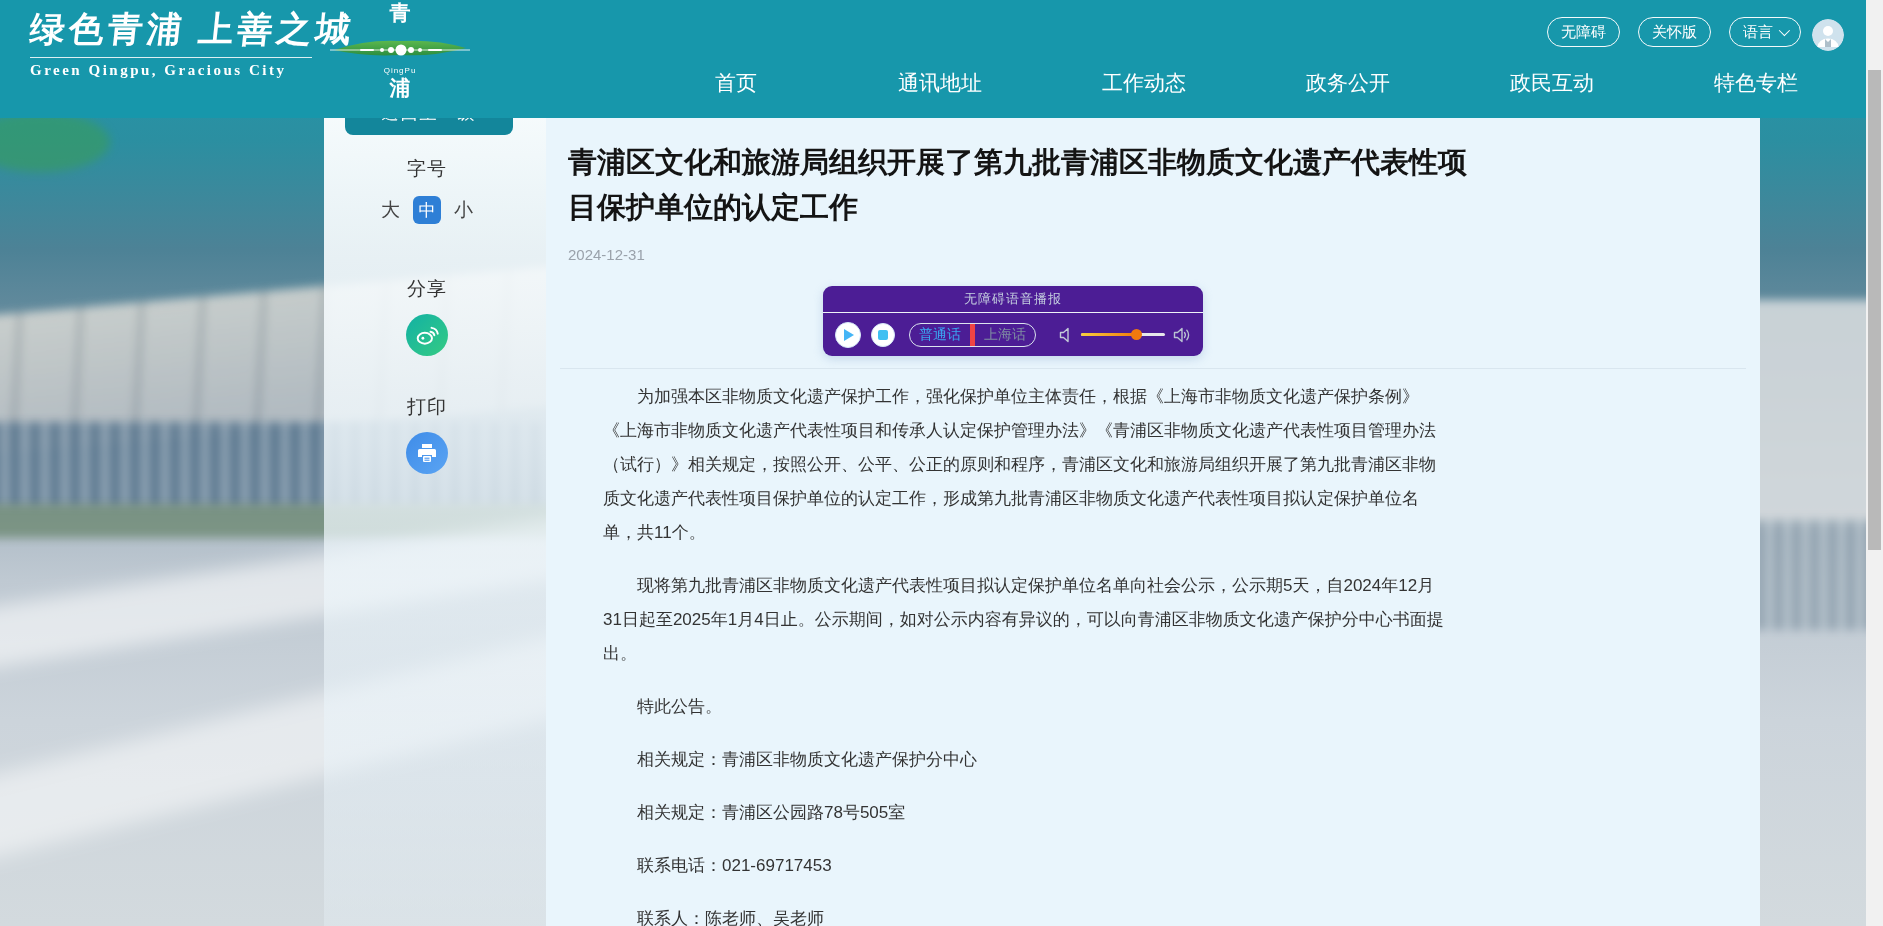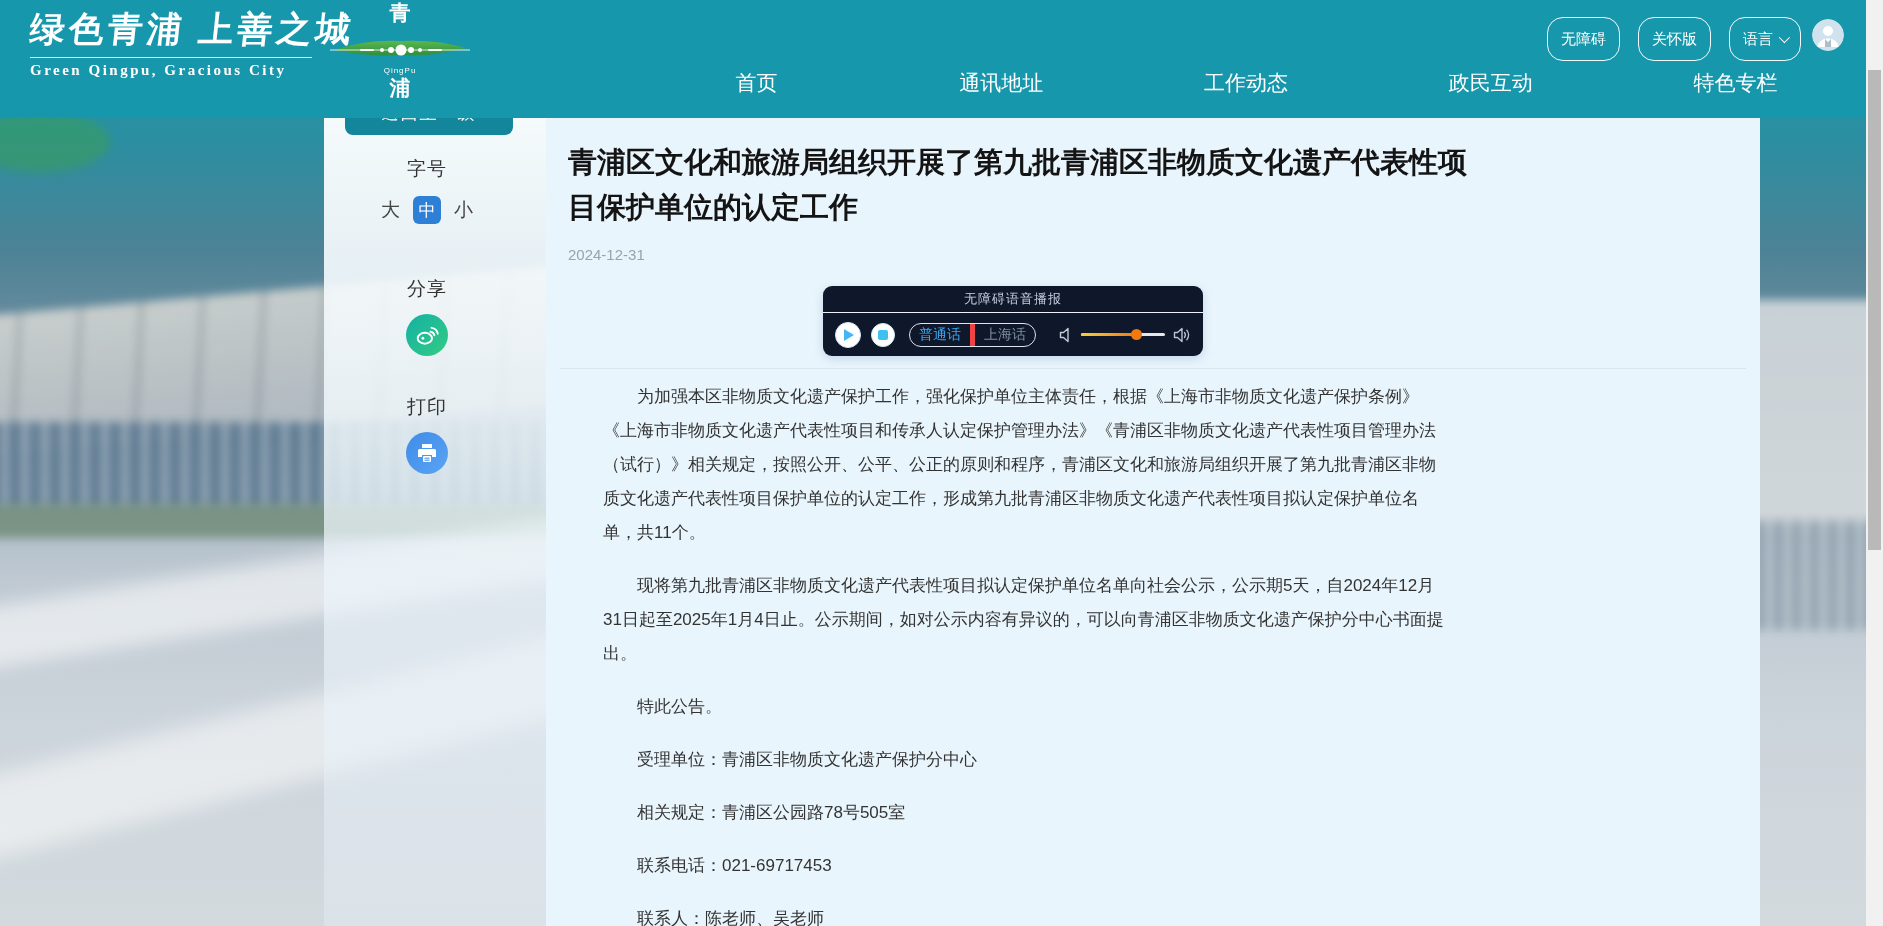--- a/index.html
+++ b/index.html
@@ -43,21 +43,21 @@
     font-weight:bold;font-size:15px;letter-spacing:2.5px;white-space:nowrap;}
   .emblem{position:absolute;left:330px;top:0;width:140px;height:118px;color:#fff;text-align:center;}
   .emblem-top{font-size:21px;font-weight:bold;line-height:26px;}
   .emblem-island{display:block;margin:10px auto 0;}
   .emblem-qingpu{font-size:8px;letter-spacing:1px;line-height:10px;margin-top:4px;}
   .emblem-bottom{font-size:21px;font-weight:bold;line-height:24px;}
   .nav{position:absolute;left:634px;top:60px;width:1224px;height:46px;display:flex;}
   .nav a{flex:1;display:flex;align-items:center;justify-content:center;
     color:#fff;font-size:21px;text-decoration:none;cursor:pointer;white-space:nowrap;}
   .pills{position:absolute;left:1547px;top:17px;display:flex;gap:18px;align-items:center;}
-  .pill{height:44px;padding:0 13px;border:1px solid rgba(255,255,255,.95);border-radius:16px;
+  .pill{height:30px;padding:0 13px;border:1px solid rgba(255,255,255,.95);border-radius:16px;
     color:#fff;font-size:15px;display:flex;align-items:center;gap:6px;background:transparent;cursor:pointer;white-space:nowrap;}
   .chev{width:7px;height:7px;border-right:1.5px solid #fff;border-bottom:1.5px solid #fff;
     transform:rotate(45deg) translateY(-2px);}
   .avatar{position:absolute;left:1812px;top:19px;width:32px;height:32px;border-radius:50%;cursor:pointer;}
 
   
   .back-btn{position:absolute;left:345px;top:92px;width:168px;height:43px;z-index:10;
     background:#13869b;border:none;border-radius:8px;color:#fff;font-size:17px;
     letter-spacing:2px;cursor:pointer;font-family:inherit;}
 
@@ -80,21 +80,21 @@
   .btn-print{background:linear-gradient(135deg,#3f8ce8,#5aa4f3);}
   .lab-print{margin-top:38px;}
 
   
   .panel{position:absolute;left:546px;top:118px;width:1214px;height:808px;background:#e9f5fc;}
   .art-title{position:absolute;left:22px;top:22px;width:920px;margin:0;
     font-size:29px;line-height:45px;font-weight:bold;color:#141414;}
   .art-date{position:absolute;left:22px;top:128px;font-size:15px;color:#9aa2ab;}
 
   
-  .player{position:absolute;left:277px;top:168px;width:380px;height:70px;background:#0f172a;
+  .player{position:absolute;left:277px;top:168px;width:380px;height:70px;background:#4c1d95;
     border-radius:9px;box-shadow:0 3px 10px rgba(150,180,215,.45);}
   .player-head{height:26px;display:flex;align-items:center;justify-content:center;
     border-bottom:1px solid #eef2f8;color:#c6d1e1;font-size:13px;letter-spacing:1px;}
   .player-row{height:43px;display:flex;align-items:center;padding:0 12px;gap:10px;}
   .pbtn{border:1px solid #d6e8f8;background:#fff;border-radius:50%;cursor:pointer;
     display:flex;align-items:center;justify-content:center;padding:0;}
   .pbtn.play{width:26px;height:26px;}
   .pbtn.stop{width:24px;height:24px;}
   .tri{width:0;height:0;border-left:10px solid #45b5f6;border-top:6px solid transparent;
     border-bottom:6px solid transparent;margin-left:2px;}
@@ -164,20 +164,21 @@
         <rect x="30" y="13" width="14" height="2" rx="1" fill="#fff"></rect>
         <rect x="98" y="13" width="14" height="2" rx="1" fill="#fff"></rect>
       </svg>
       <div class="emblem-qingpu">QingPu</div>
       <div class="emblem-bottom">浦</div>
     </div>
     <nav class="nav">
       <a>首页</a>
       <a>通讯地址</a>
       <a>工作动态</a>
+      <a>政务公开</a>
       <a>政民互动</a>
       <a>特色专栏</a>
     </nav>
     <div class="pills">
       <button class="pill">
         <span>无障碍</span>
       </button>
       <button class="pill">
         <span>关怀版</span>
       </button>
@@ -258,20 +259,20 @@
         </div>
       </div>
     </div>
 
     <div class="divider"></div>
 
     <div class="article">
       <p>为加强本区非物质文化遗产保护工作，强化保护单位主体责任，根据《上海市非物质文化遗产保护条例》《上海市非物质文化遗产代表性项目和传承人认定保护管理办法》《青浦区非物质文化遗产代表性项目管理办法（试行）》相关规定，按照公开、公平、公正的原则和程序，青浦区文化和旅游局组织开展了第九批青浦区非物质文化遗产代表性项目保护单位的认定工作，形成第九批青浦区非物质文化遗产代表性项目拟认定保护单位名单，共11个。</p>
       <p>现将第九批青浦区非物质文化遗产代表性项目拟认定保护单位名单向社会公示，公示期5天，自2024年12月31日起至2025年1月4日止。公示期间，如对公示内容有异议的，可以向青浦区非物质文化遗产保护分中心书面提出。</p>
       <p>特此公告。</p>
-      <p>受理单位：青浦区非物质文化遗产保护分中心</p>
+      <p>相关规定：青浦区非物质文化遗产保护分中心</p>
       <p>相关规定：青浦区公园路78号505室</p>
       <p>联系电话：021-69717453</p>
       <p>联系人：陈老师、吴老师</p>
     </div>
   </div>
 
 </div>
 
 </body></html>

